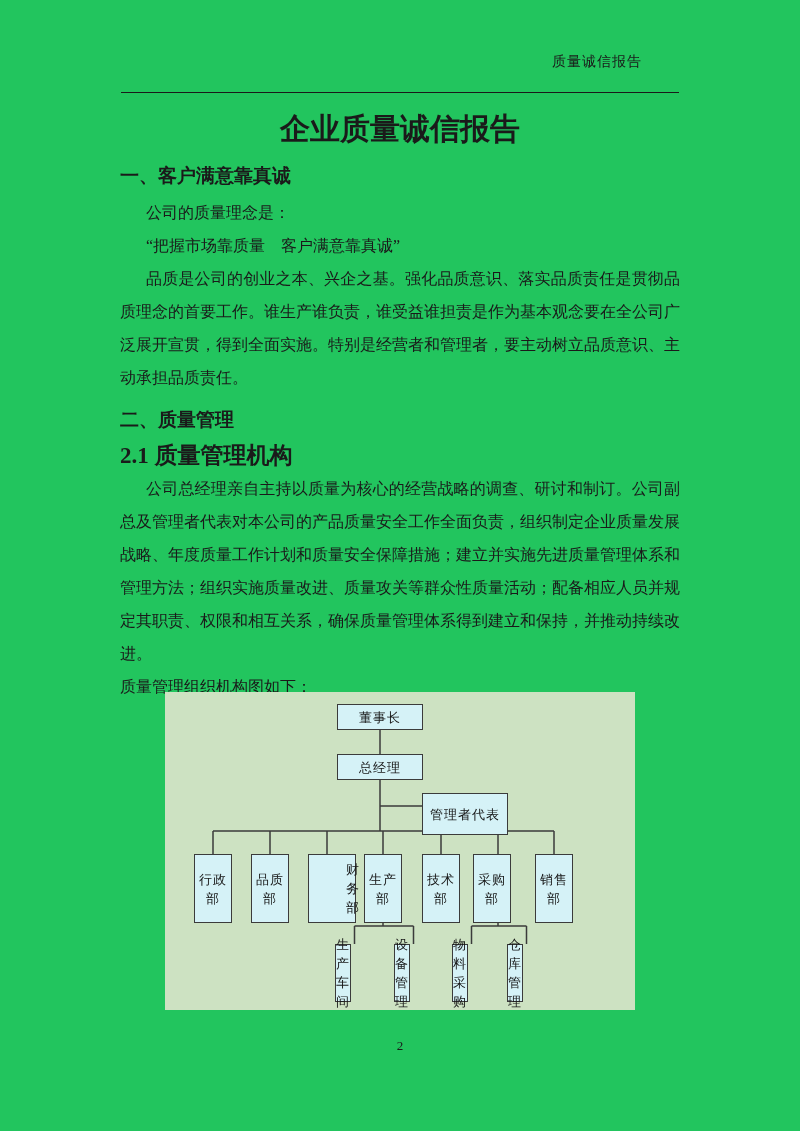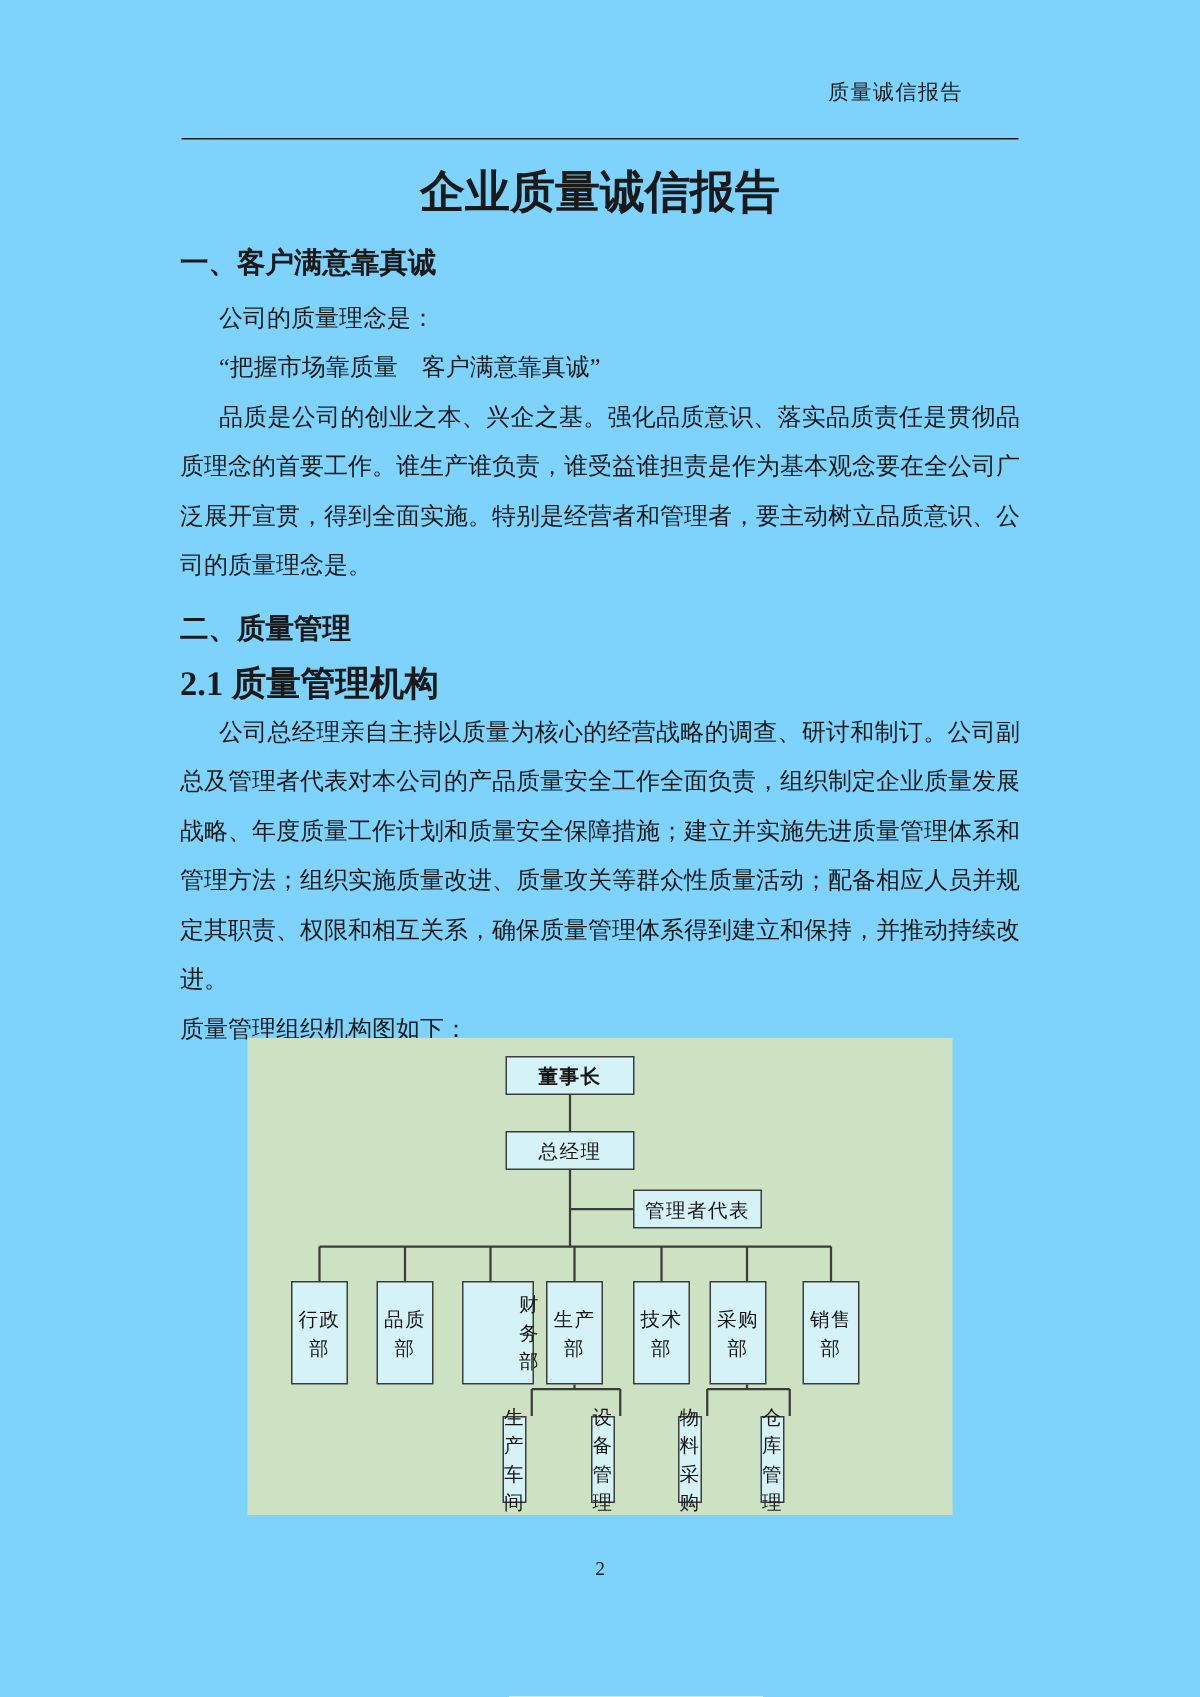--- a/index.html
+++ b/index.html
@@ -1,20 +1,20 @@
 <!DOCTYPE html>
 <html><head>
 <meta charset="utf-8">
 <style>
   html, body { margin: 0; padding: 0; background: #ffffff; }
   .page {
     position: relative;
     width: 800px;
     height: 1131px;
-    background: #7dd3fc;
+    background: #22c55e;
     font-family: "Liberation Serif", "DejaVu Serif", serif;
     color: #1a1a1a;
     overflow: hidden;
   }
   .header-text {
     position: absolute;
     top: 53px;
     right: 158px;
     font-size: 14px;
     letter-spacing: 1px;
@@ -76,23 +76,23 @@
     border: 1.5px solid #3b3b3b;
     display: flex;
     align-items: center;
     justify-content: center;
     text-align: center;
     font-size: 13px;
     line-height: 19px;
     color: #161616;
     letter-spacing: 1px;
   }
-  .b-chairman { left: 172px; top: 12px;  width: 86px; height: 26px; font-weight: bold; }
+  .b-chairman { left: 172px; top: 12px;  width: 86px; height: 26px; }
   .b-gm       { left: 172px; top: 62px;  width: 86px; height: 26px; }
-  .b-rep      { left: 257px; top: 101px; width: 86px; height: 26px; }
+  .b-rep      { left: 257px; top: 101px; width: 86px; height: 42px; }
   .dept { top: 162px; width: 38px; height: 69px; padding: 2px; }
   .d0 { left: 29px; }  .d1 { left: 86px; }  .d2 { left: 143px; padding-left: 44px; }
   .d3 { left: 199px; } .d4 { left: 257px; } .d5 { left: 308px; }
   .d6 { left: 370px; }
   .sub { top: 252px; width: 16px; height: 58px; padding: 2px; }
   .s0 { left: 170px; } .s1 { left: 229px; } .s2 { left: 287px; } .s3 { left: 342px; }
   .page-number {
     position: absolute;
     top: 1038px;
     left: 0;
@@ -108,21 +108,21 @@
 
   <div class="header-text">质量诚信报告</div>
   <div class="header-rule"></div>
 
   <div class="content">
     <div class="doc-title">企业质量诚信报告</div>
 
     <div class="h1">一、客户满意靠真诚</div>
     <p class="body indent">公司的质量理念是：</p>
     <p class="body indent">“把握市场靠质量　客户满意靠真诚”</p>
-    <p class="body indent">品质是公司的创业之本、兴企之基。强化品质意识、落实品质责任是贯彻品质理念的首要工作。谁生产谁负责，谁受益谁担责是作为基本观念要在全公司广泛展开宣贯，得到全面实施。特别是经营者和管理者，要主动树立品质意识、公司的质量理念是。</p>
+    <p class="body indent">品质是公司的创业之本、兴企之基。强化品质意识、落实品质责任是贯彻品质理念的首要工作。谁生产谁负责，谁受益谁担责是作为基本观念要在全公司广泛展开宣贯，得到全面实施。特别是经营者和管理者，要主动树立品质意识、主动承担品质责任。</p>
 
     <div class="h1">二、质量管理</div>
     <div class="h2">2.1 质量管理机构</div>
     <p class="body indent">公司总经理亲自主持以质量为核心的经营战略的调查、研讨和制订。公司副总及管理者代表对本公司的产品质量安全工作全面负责，组织制定企业质量发展战略、年度质量工作计划和质量安全保障措施；建立并实施先进质量管理体系和管理方法；组织实施质量改进、质量攻关等群众性质量活动；配备相应人员并规定其职责、权限和相互关系，确保质量管理体系得到建立和保持，并推动持续改进。</p>
     <p class="body">质量管理组织机构图如下：</p>
   </div>
 
   <div class="org-chart">
     <svg width="470" height="318" viewBox="0 0 470 318">
       <path fill="none" stroke="#3b3b3b" stroke-width="1.5" d="

